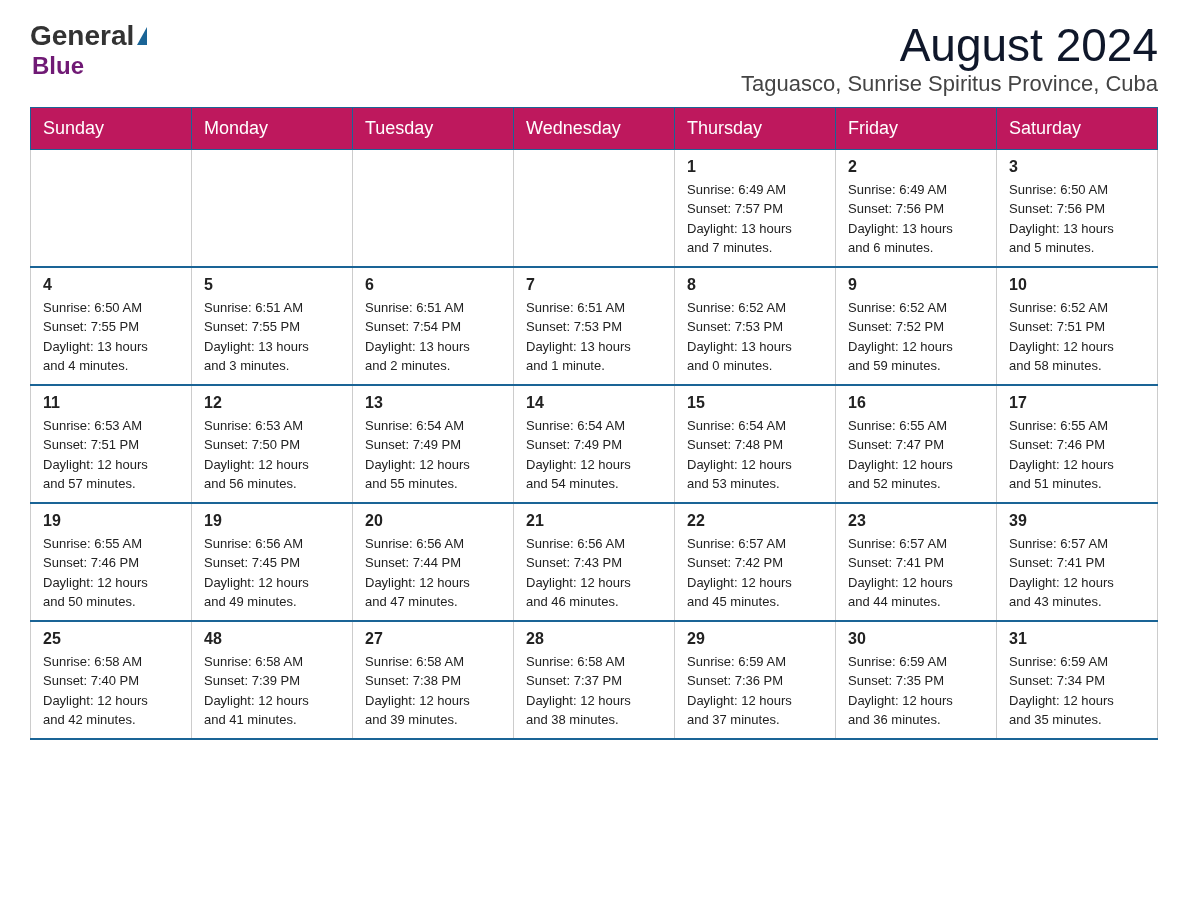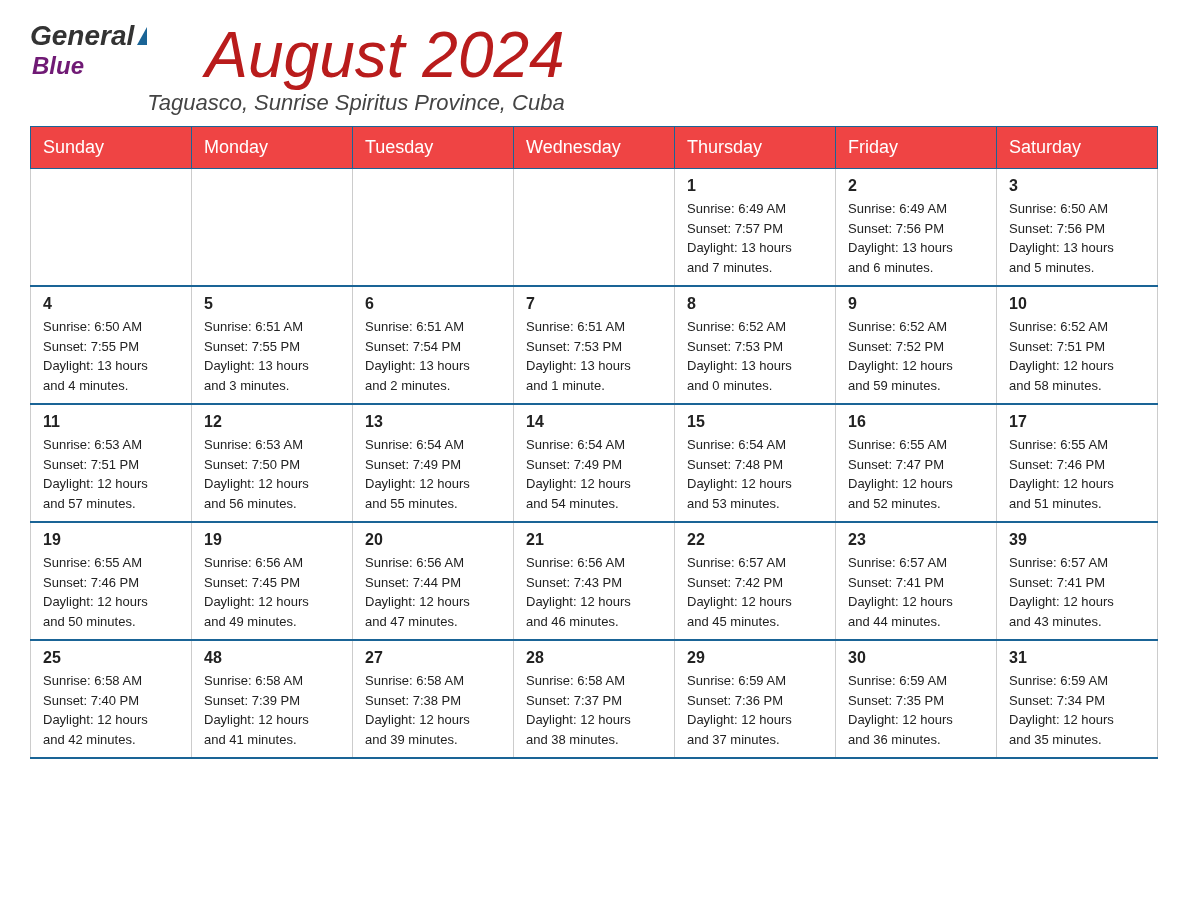--- a/index.html
+++ b/index.html
@@ -5,23 +5,23 @@
     * { margin: 0; padding: 0; box-sizing: border-box; }
     body {
       font-family: Arial, sans-serif;
       background: #fff;
       width: 1188px;
       min-height: 918px;
       padding: 20px 30px;
     }
     .header {
       display: flex;
+      justify-content: space-between;
       align-items: flex-start;
       margin-bottom: 1px;
-      font-style: italic;
     }
     .logo {
       display: flex;
       align-items: center;
     }
     .logo-text-general {
       font-size: 28px;
       font-weight: bold;
       color: #333;
     }
@@ -40,37 +40,37 @@
     }
     .logo-line2 {
       display: flex;
       align-items: center;
       margin-left: 2px;
     }
     .title-section {
       text-align: right;
     }
     .month-title {
-      font-size: 64px;
+      font-size: 46px;
       font-weight: 300;
-      color: #b91c1c;
+      color: #0f172a;
       line-height: 1.1;
     }
     .location-title {
       font-size: 22px;
       color: #444;
       font-weight: normal;
     }
     table {
       width: 100%;
       border-collapse: collapse;
       margin-top: 10px;
     }
     thead tr {
-      background-color: #ef4444;
+      background-color: #be185d;
     }
     thead th {
       color: #fff;
       font-size: 18px;
       font-weight: normal;
       padding: 10px 12px;
       text-align: left;
       border: 1px solid #1a6496;
     }
     tbody tr {

